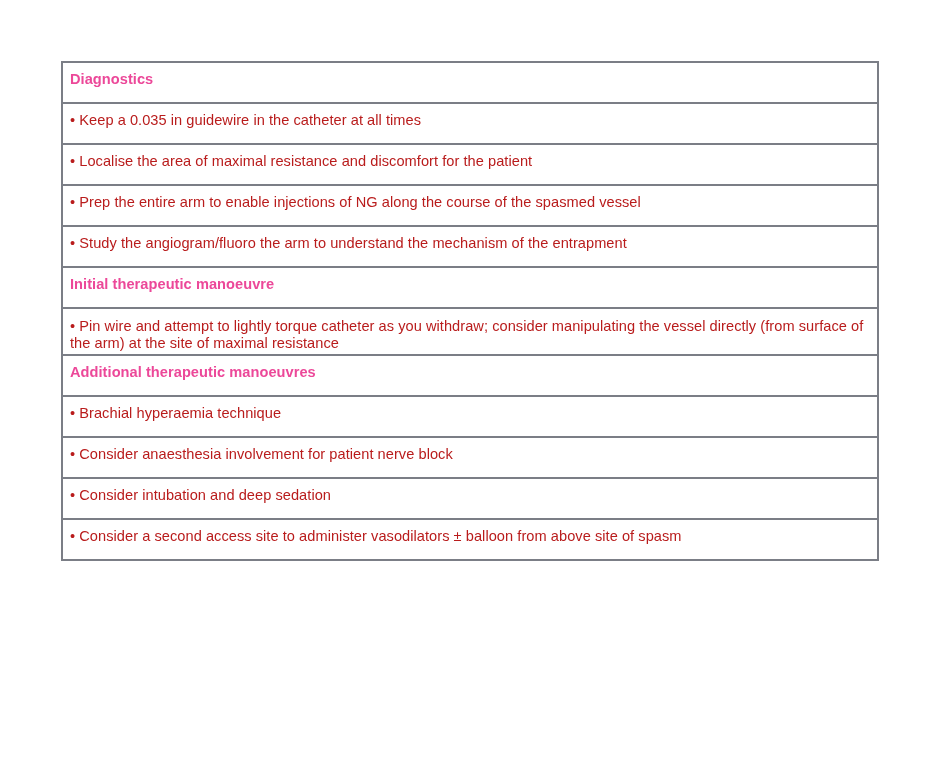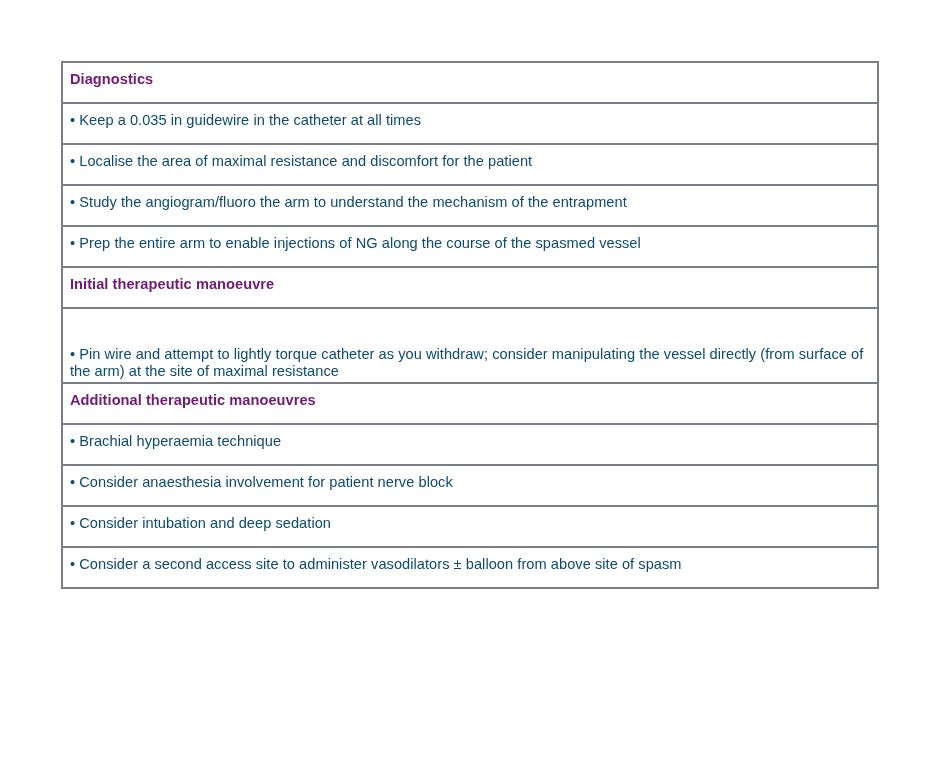--- a/index.html
+++ b/index.html
@@ -22,43 +22,42 @@
       border: 2px solid #7b7e86;
       border-bottom: none;
     }
     .row {
       box-sizing: border-box;
       border-bottom: 2px solid #7b7e86;
       height: 41px;
       padding: 8px 7px 0 7px;
       font-size: 14.6px;
       line-height: 17px;
-      color: #0c4a6e;
+      color: #b91c1c;
       letter-spacing: 0.05px;
     }
     .row.header {
       font-weight: bold;
-      color: #701a75;
+      color: #ec4899;
     }
     .row.tall {
       height: 47px;
       padding-top: 9px;
-      margin-top: 28px;
     }
   </style>
 </head>
 <body>
 
 <div class="table">
 
   <div class="row header">Diagnostics</div>
   <div class="row">• Keep a 0.035 in guidewire in the catheter at all times</div>
   <div class="row">• Localise the area of maximal resistance and discomfort for the patient</div>
+  <div class="row">• Prep the entire arm to enable injections of NG along the course of the spasmed vessel</div>
   <div class="row">• Study the angiogram/fluoro the arm to understand the mechanism of the entrapment</div>
-  <div class="row">• Prep the entire arm to enable injections of NG along the course of the spasmed vessel</div>
 
   <div class="row header">Initial therapeutic manoeuvre</div>
   <div class="row tall">• Pin wire and attempt to lightly torque catheter as you withdraw; consider manipulating the vessel directly (from surface of the arm) at the site of maximal resistance</div>
 
   <div class="row header">Additional therapeutic manoeuvres</div>
   <div class="row">• Brachial hyperaemia technique</div>
   <div class="row">• Consider anaesthesia involvement for patient nerve block</div>
   <div class="row">• Consider intubation and deep sedation</div>
   <div class="row">• Consider a second access site to administer vasodilators ± balloon from above site of spasm</div>
 </div>

